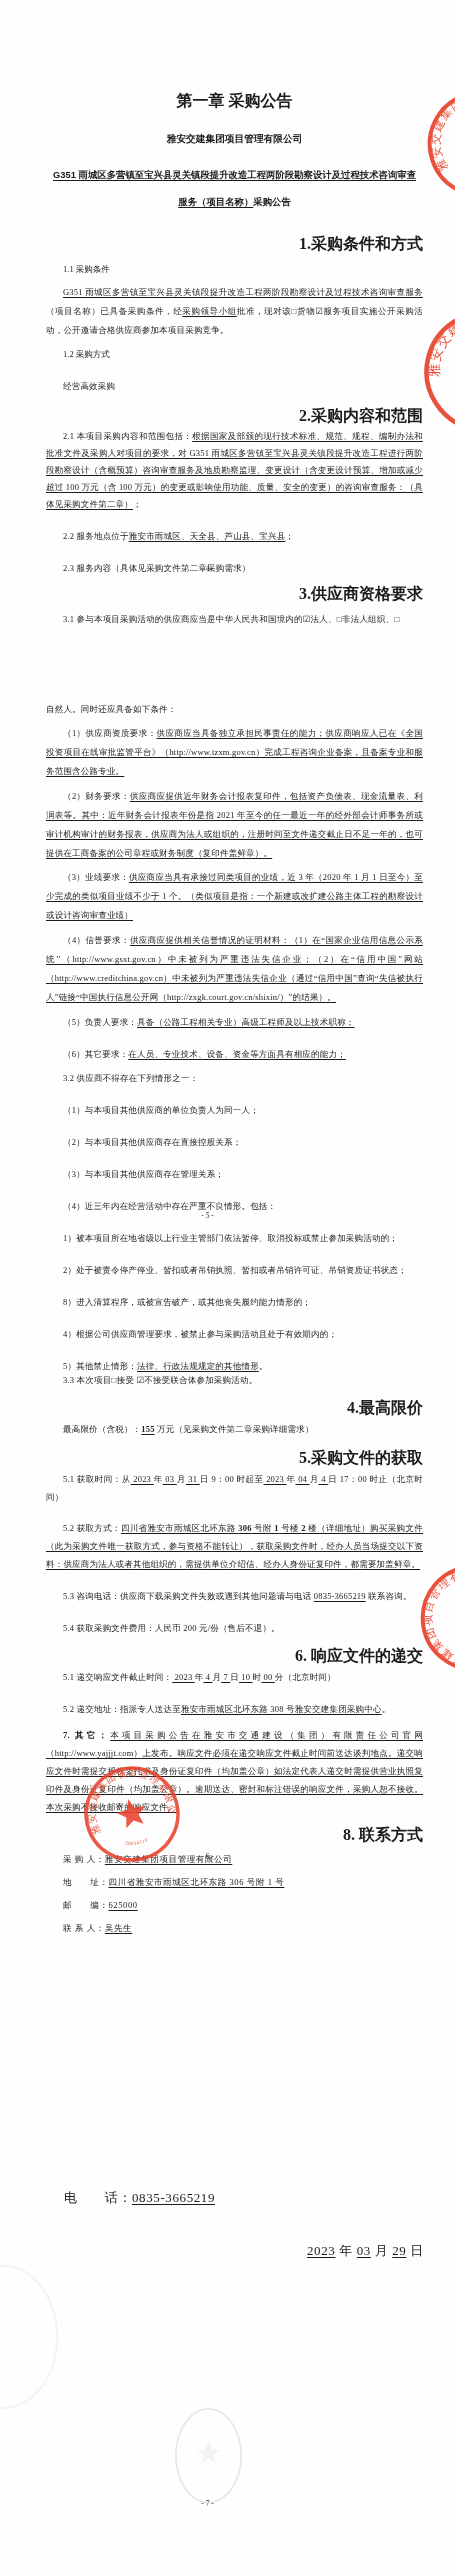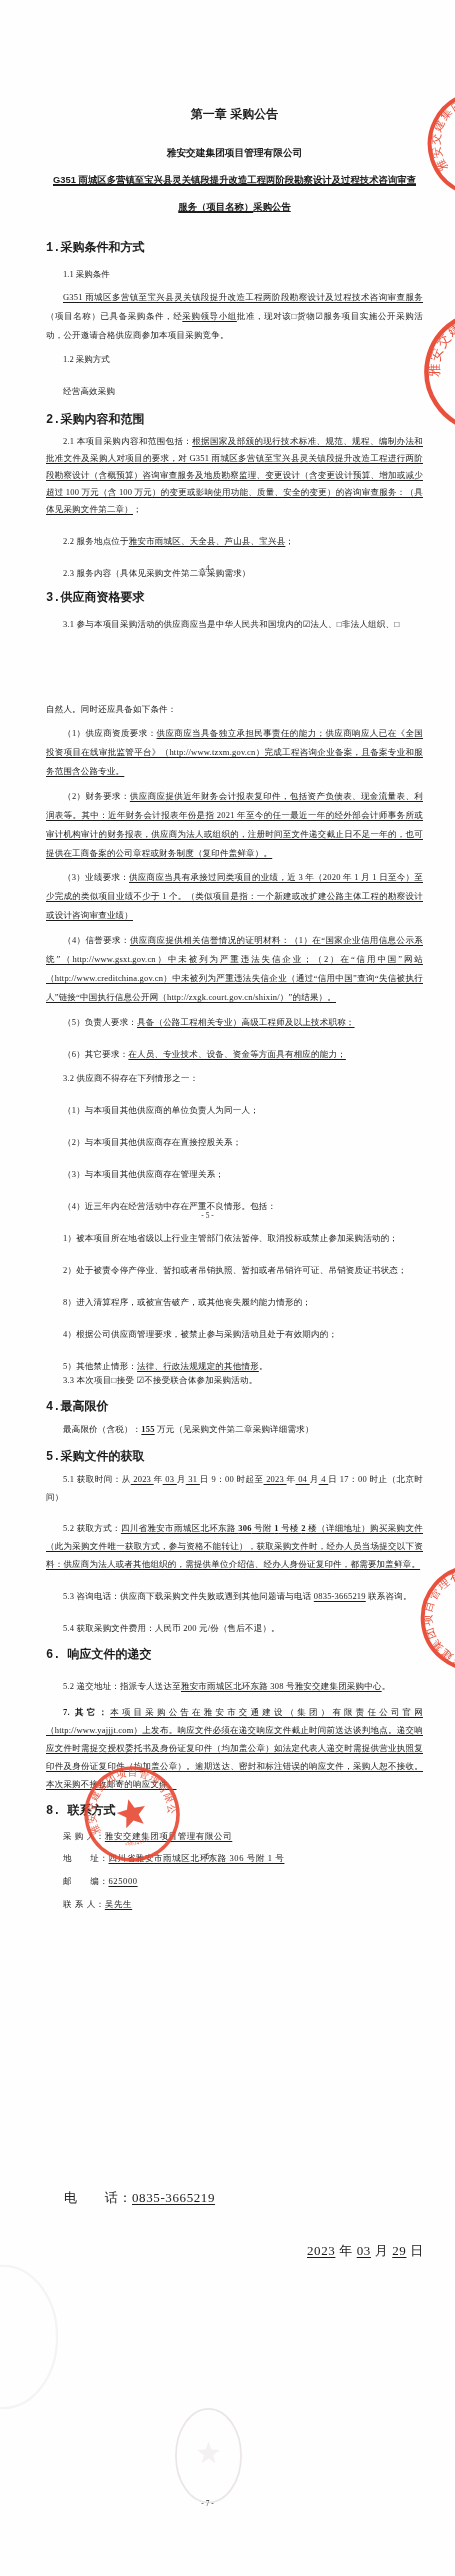--- a/index.html
+++ b/index.html
@@ -3,24 +3,24 @@
 <meta charset="utf-8">
 <style>
   html,body{margin:0;padding:0;background:#ffffff;}
   .sheet{
     position:relative;width:456px;height:2576px;margin:0 auto;
     background:#fefefdu;background-color:#fefefe;overflow:hidden;
     font-family:"Liberation Serif","DejaVu Serif",serif;color:#1c1c1c;
   }
   .page{position:absolute;left:46px;width:377px;}
   .center{text-align:center;}
-  .chapter{font-family:Liberation Sans, sans-serif;font-weight:bold;font-size:12px;line-height:15px;margin-top:23px;}
+  .chapter{font-family:Liberation Serif, serif;font-weight:bold;font-size:16px;line-height:15px;margin-top:9px;}
   .company{font-family:"Liberation Sans","DejaVu Sans",sans-serif;font-weight:bold;font-size:9.7px;line-height:15px;margin-top:23px;}
-  .doc-title{font-family:"Liberation Sans","DejaVu Sans",sans-serif;font-weight:bold;font-size:9.4px;line-height:27px;margin:6px auto 0 auto;width:364px;text-decoration:underline;}
-  .hd{font-family:Liberation Mono, monospace;font-weight:bold;font-size:12px;line-height:15px;margin-top:17px;}
+  .doc-title{font-family:"Liberation Sans","DejaVu Sans",sans-serif;font-weight:bold;font-size:9.4px;line-height:27px;margin:15px auto 0 auto;width:364px;}
+  .hd{font-family:Liberation Serif, serif;font-weight:bold;font-size:16px;line-height:15px;margin-top:17px;text-align:right;}
   .sub{font-size:8.5px;line-height:17px;margin-top:10.2px;text-indent:2em;}
   .para{font-size:8.5px;line-height:18px;margin-top:5.7px;text-indent:2em;letter-spacing:0.2px;text-align:justify;}
   .para.noindent{text-indent:0;}
   .tight{margin-top:14px;}
   .u{text-decoration:underline;text-underline-offset:2.3px;}
   .b{font-weight:bold;}
   .pageno{position:absolute;left:182px;width:51px;text-align:center;font-size:7.4px;color:#2a2a2a;}
   .contact{font-size:8.5px;line-height:19.4px;margin-top:3.4px;text-indent:2em;letter-spacing:0.6px;}
   
   .seal{color:#e8432d;}
@@ -92,20 +92,21 @@
     <div class="hd" style="margin-top:10.2px">4.最高限价</div>
     <div class="para"><span>最高限价（含税）：</span><span class="u b">155</span><span> 万元（见采购文件第二章采购详细需求）</span></div>
 
     <div class="hd" style="margin-top:11.4px">5.采购文件的获取</div>
     <div class="para"><span>5.1 获取时间：从</span><span class="u">  2023 </span><span>年</span><span class="u"> 03 </span><span>月</span><span class="u"> 31 </span><span>日 9：00 时起至</span><span class="u"> 2023  </span><span>年</span><span class="u"> 04 </span><span>月</span><span class="u"> 4 </span><span>日 17：00 时止（北京时间）</span></div>
     <div class="para tight" style="line-height:17.7px"><span>5.2 获取方式：</span><span class="u">四川省雅安市雨城区北环东路 </span><span class="u b">306</span><span class="u"> 号附 </span><span class="u b">1</span><span class="u"> 号楼 </span><span class="u b">2</span><span class="u"> 楼（详细地址）购买采购文件（此为采购文件唯一获取方式，参与资格不能转让），获取采购文件时，经办人员当场提交以下资料：供应商为法人或者其他组织的，需提供单位介绍信、经办人身份证复印件，都需要加盖鲜章。</span></div>
     <div class="para tight"><span>5.3 咨询电话：供应商下载采购文件失败或遇到其他问题请与电话 </span><span class="u">0835-3665219</span><span> 联系咨询。</span></div>
     <div class="para tight">5.4 获取采购文件费用：人民币 200 元/份（售后不退）。</div>
 
     <div class="hd" style="margin-top:10.2px">6. 响应文件的递交</div>
+    <div class="para"><span>5.1 递交响应文件截止时间：</span><span class="u"> 2023 </span><span>年</span><span class="u"> 4 </span><span>月</span><span class="u"> 7 </span><span>日</span><span class="u"> 10 </span><span>时</span><span class="u"> 00 </span><span>分（北京时间）</span></div>
     <div class="para tight"><span>5.2 递交地址：指派专人送达至</span><span class="u">雅安市雨城区北环东路 308 号雅安交建集团采购中心</span><span>。</span></div>
 
     <div class="para" style="margin-top:8px;line-height:18px;font-size:8.5px"><span class="b">7. 其它：</span><span class="u">本项目采购公告在雅安市交通建设（集团）有限责任公司官网（http://www.yajjjt.com）上发布。响应文件必须在递交响应文件截止时间前送达谈判地点。递交响应文件时需提交授权委托书及身份证复印件（均加盖公章）如法定代表人递交时需提供营业执照复印件及身份证复印件（均加盖公章）。逾期送达、密封和标注错误的响应文件，采购人恕不接收。本次采购不接收邮寄的响应文件。</span></div>
 
     <div class="hd" style="margin-top:11px">8. 联系方式</div>
     <div class="contact" style="margin-top:8px"><span>采 购 人：</span><span class="u">雅安交建集团项目管理有限公司</span></div>
     <div class="contact"><span>地　　址：</span><span class="u">四川省雅安市雨城区北环东路 306 号附 1 号</span></div>
     <div class="contact"><span>邮　　编：</span><span class="u">625000</span></div>
     <div class="contact"><span>联 系 人：</span><span class="u">吴先生</span></div>
   </div>

